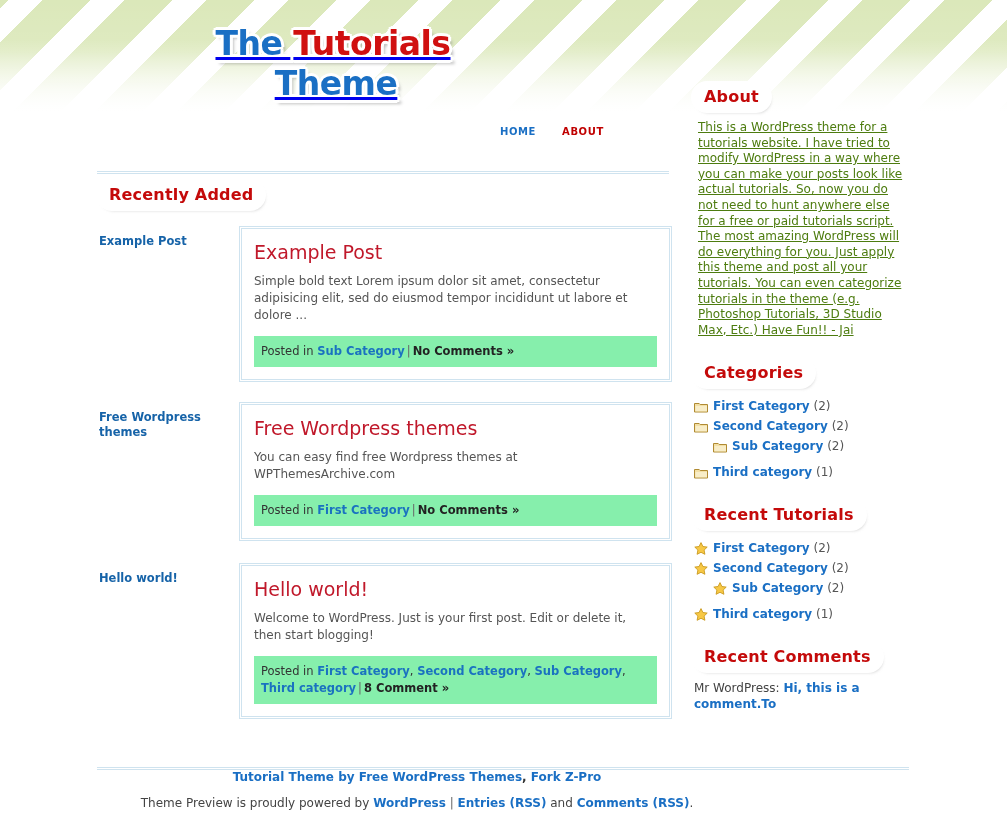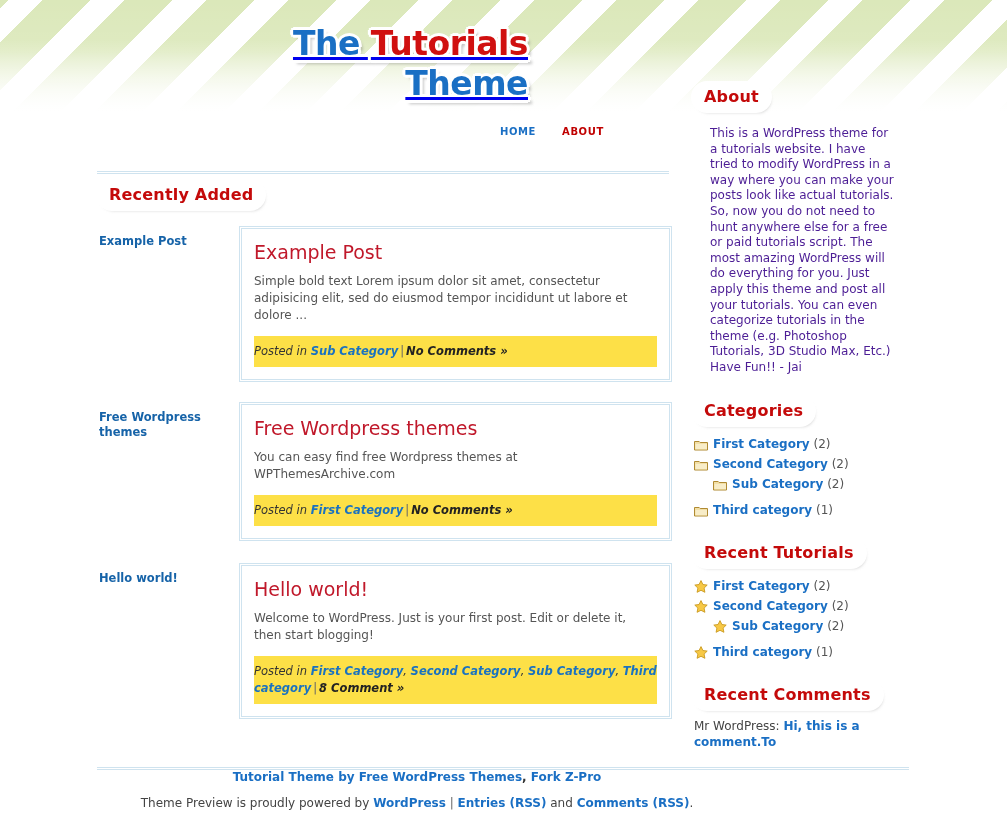--- a/index.html
+++ b/index.html
@@ -30,22 +30,22 @@
   #stripe-fade {
     position: absolute; left:0; top:0; width:1007px; height:150px;
     background: linear-gradient(to bottom, rgba(255,255,255,0.08) 0%, rgba(255,255,255,0.18) 35%, rgba(255,255,255,0.75) 68%, #ffffff 78%, #ffffff 100%);
     z-index: 1;
   }
 
   #content { position: relative; z-index: 2; }
 
   
   #logo {
-    position: absolute; left: 108px; top: 24px;
-    width: 420px; text-align: right;
+    position: absolute; left: 123px; top: 24px;
+    width: 420px; text-align: center;
     font-family: "DejaVu Sans", "Liberation Sans", sans-serif;
     font-weight: bold; font-size: 33px;
     line-height: 40px;
     letter-spacing: -0.5px;
   }
   #logo .l1, #logo .l2 { display:block; }
   #logo .blue { color: #1a6fc4; }
   #logo .red  { color: #d01010; }
   #logo .blue, #logo .red {
     text-shadow:
@@ -117,33 +117,33 @@
   .post-title {
     font-family: "DejaVu Sans", "Liberation Sans", sans-serif;
     color: #c0182a; font-size: 19px; font-weight: normal;
     margin: 0 0 10px 0; line-height: 22px;
   }
   .post-excerpt {
     color: #555555; font-size: 12px; line-height: 17px;
     margin: 0 0 12px 0;
   }
   .post-meta {
-    background: #fde047;
-    padding: 7px 0;
-    font-size: 11.5px; color: #333333; line-height: 17px; font-style: italic;
+    background: #86efac;
+    padding: 7px 7px;
+    font-size: 11.5px; color: #333333; line-height: 17px;
   }
   .post-meta a { color: #1a72c0; text-decoration: none; font-weight: bold; }
   .post-meta .sep { color: #666; padding: 0 2px; }
   .post-meta .cc  { color: #222; font-weight: bold; }
 
   
   #sidebar { position: absolute; left: 694px; top: 84px; width: 216px; }
   .widget { margin-bottom: 18px; }
   .widget-title-wrap { margin-bottom: 10px; }
-  .about-text { color: #4c1d95; font-size: 12px; line-height: 15.6px; margin: 16px; }
+  .about-text { color: #4d7c0f; font-size: 12px; line-height: 15.6px; margin: 4px; text-decoration: underline; }
 
   .widget-list { list-style: none; margin: 0; padding: 0; }
   .widget-list li {
     font-size: 12px; line-height: 20px; color: #444;
     padding-left: 19px; position: relative;
   }
   .widget-list li.sub { padding-left: 38px; }
   .widget-list li.spaced { margin-top: 6px; }
   .widget-list a { color: #1a6fc4; text-decoration: none; font-weight: bold; }
   .widget-list .count { color: #555; font-weight: normal; }

